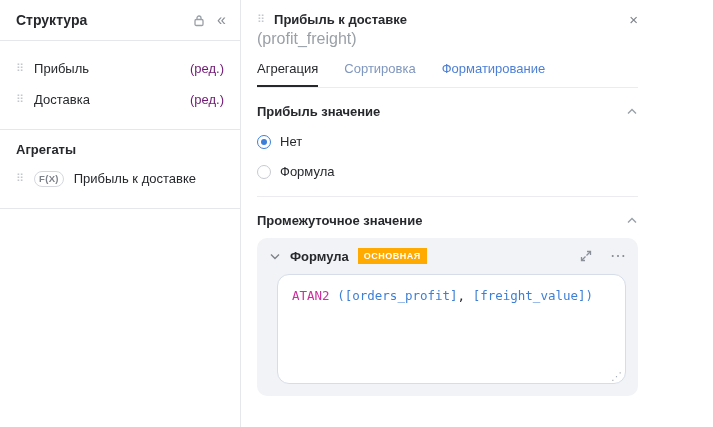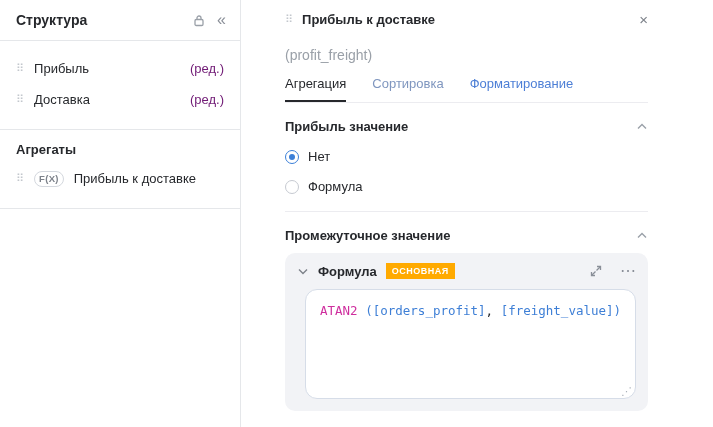--- a/index.html
+++ b/index.html
@@ -1,42 +1,41 @@
 <!DOCTYPE html>
 <html><head>
 <meta charset="utf-8">
 <style>
   html,body { margin:0; padding:0; background:#fff; }
   .app {
     width:654px; height:427px; display:flex; overflow:hidden;
     background:#fff; color:#26282c;
     font-family:"Liberation Sans", sans-serif; font-size:13px;
     box-sizing:border-box;
-    gap:28px;
   }
   
   .left { width:241px; min-width:241px; border-right:1px solid #e5e7ea; display:flex; flex-direction:column; box-sizing:border-box; }
   .left-header { height:41px; min-height:41px; display:flex; align-items:center; justify-content:space-between; padding:0 14px 0 16px; border-bottom:1px solid #e5e7ea; box-sizing:border-box; }
   .left-title { font-weight:700; font-size:14px; }
   .hdr-icons { display:flex; align-items:center; gap:12px; color:#9aa0a8; }
   .icon-btn { cursor:pointer; display:inline-flex; align-items:center; line-height:1; }
   .collapse-glyph { font-size:16px; color:#8a8f98; }
   .sec { padding:12px 16px 14px; }
   .sec-title { font-weight:700; margin-bottom:6px; }
   .lrow { display:flex; align-items:center; height:31px; gap:10px; }
   .drag { color:#c3c7cd; font-size:11px; cursor:grab; line-height:1; }
   .row-edit { margin-left:auto; color:#701a75; }
   .divider { border-top:1px solid #e5e7ea; }
   .fx { border:1px solid #d4d8de; color:#7d828a; font-size:9.5px; font-weight:600; padding:1.5px 4px; border-radius:8px; letter-spacing:.3px; }
   
   .right { flex:1; display:flex; flex-direction:column; padding:12px 16px 0; box-sizing:border-box; }
   .p-header { display:flex; align-items:center; gap:9px; }
   .p-title { font-weight:700; }
   .close { margin-left:auto; color:#7d828a; font-size:15px; cursor:pointer; line-height:1; }
-  .p-sub { color:#9aa0a8; font-size:14px; margin-top:20px; }
+  .p-sub { color:#9aa0a8; font-size:16px; margin-top:3px; }
   .tabs { display:flex; gap:26px; margin-top:13px; border-bottom:1px solid #ececf0; }
   .tab { padding-bottom:11px; color:#4d7fd6; cursor:pointer; }
   .tab.muted { color:#7f96bf; }
   .tab.active { color:#26282c; font-weight:400; box-shadow: inset 0 -2px 0 #26282c; }
   .sec-h { display:flex; align-items:center; justify-content:space-between; margin-top:16px; font-weight:700; }
   .chev { cursor:pointer; display:inline-flex; }
   .radio-row { display:flex; align-items:center; gap:9px; margin-top:15px; cursor:pointer; }
   .radio { width:14px; height:14px; border-radius:50%; box-sizing:border-box; border:1px solid #c6cad1; background:#fff; position:relative; }
   .radio.checked { border:1px solid #3b7fd8; }
   .radio.checked::after { content:''; position:absolute; inset:3px; background:#3b7fd8; border-radius:50%; }

